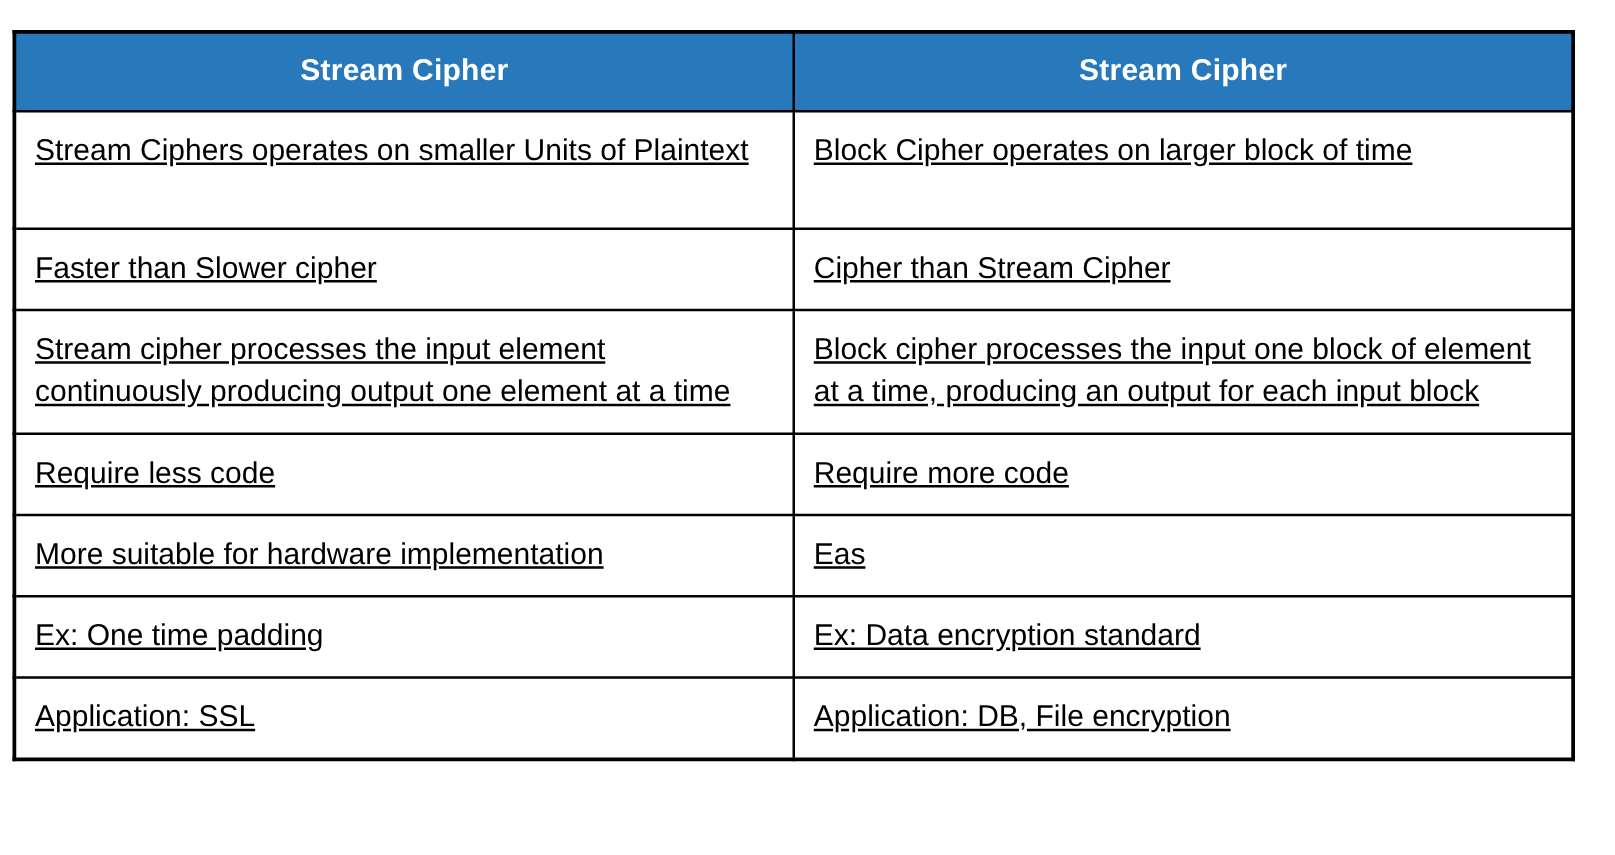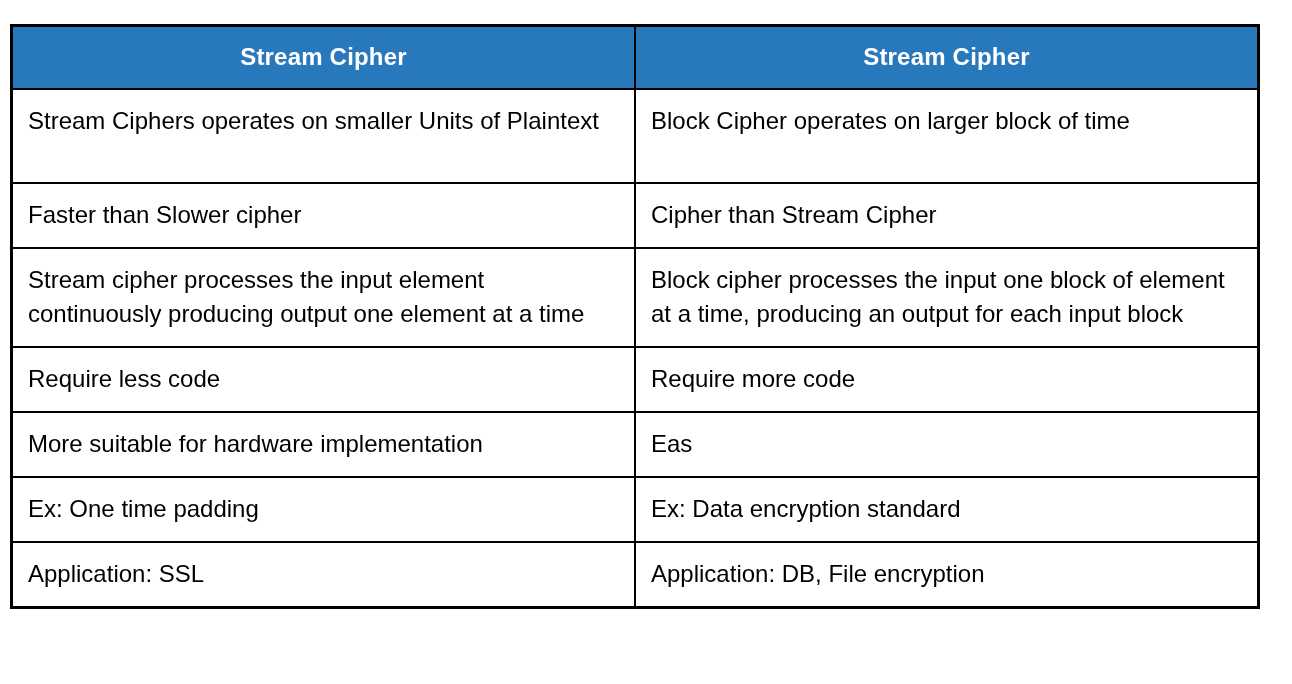--- a/index.html
+++ b/index.html
@@ -46,20 +46,21 @@
     padding: 16px 10px 17px 10px;
     letter-spacing: 0.2px;
   }
   table.compare td {
     color: var(--cell-text);
     font-size: 24px;
     line-height: 34px;
     vertical-align: top;
     text-align: left;
     padding: 14px 16px 15px 15px;
+    text-decoration: underline;
   }
   tr.row-tall td { padding-bottom: 44px; }
 </style>
 </head>
 <body>
 
 <div class="page">
   <table class="compare">
     <thead>
       <tr>

